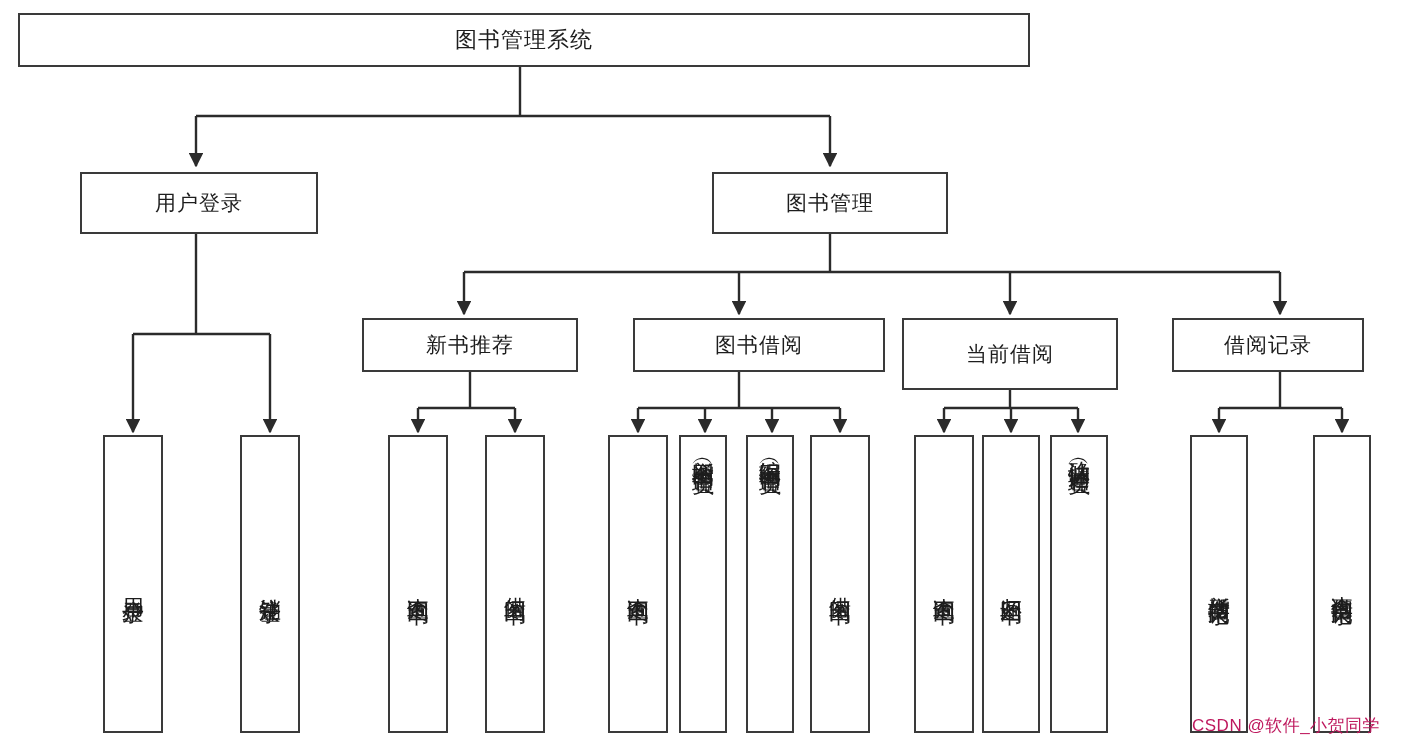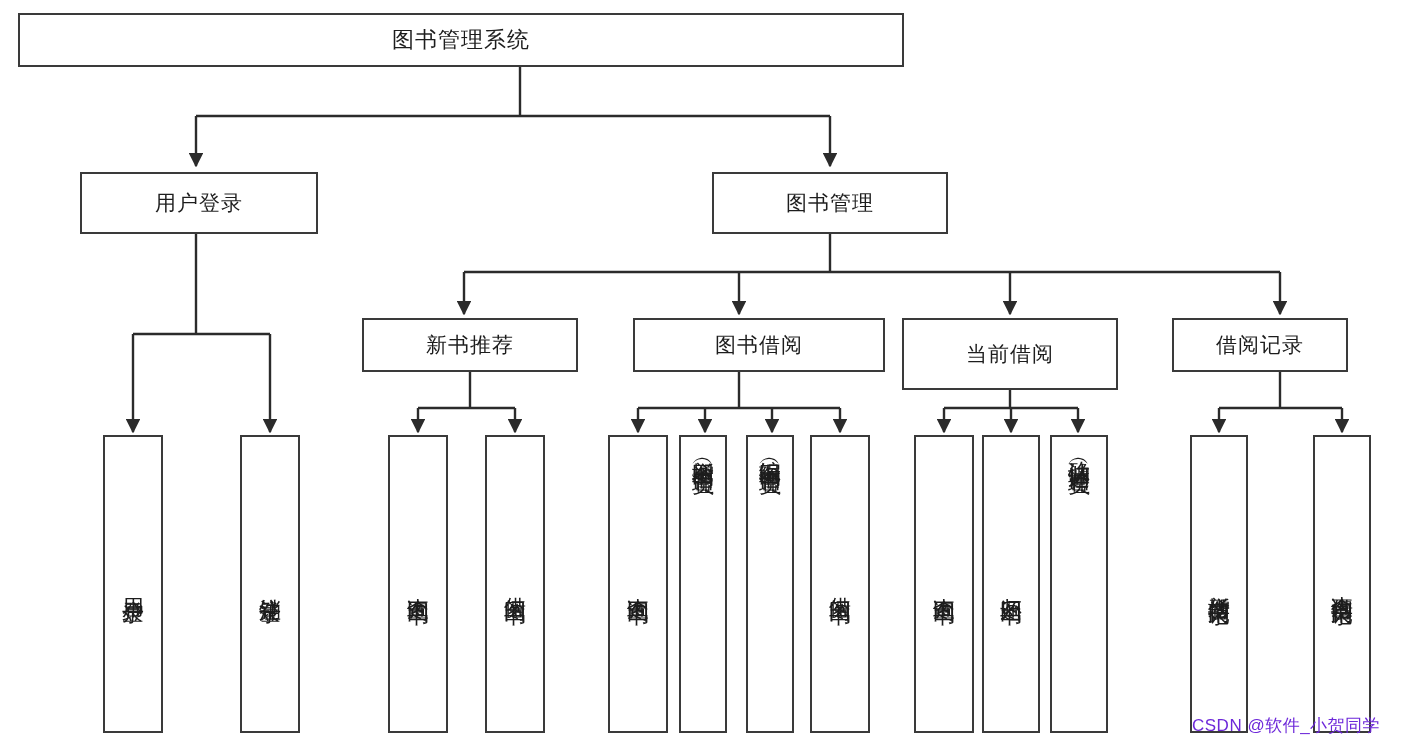--- a/index.html
+++ b/index.html
@@ -53,21 +53,21 @@
     align-items: center;
     justify-content: center;
     padding: 6px 0;
   }
   .node.vert.toptext {
     justify-content: flex-start;
   }
   .watermark {
     position: absolute;
     font-size: 17px;
-    color: #6d28d9;
+    color: #be185d;
     white-space: nowrap;
     letter-spacing: 0.5px;
   }
 </style>
 </head>
 <body>
 
 <div id="canvas">
 
   <svg class="edges" viewBox="0 0 1405 747">
@@ -113,29 +113,29 @@
       <path d="M 1011 408 L 1011 432" marker-end="url(#arrow)"></path>
       <path d="M 1078 408 L 1078 432" marker-end="url(#arrow)"></path>
 
       <path d="M 1280 372 L 1280 408"></path>
       <path d="M 1219 408 L 1342 408"></path>
       <path d="M 1219 408 L 1219 432" marker-end="url(#arrow)"></path>
       <path d="M 1342 408 L 1342 432" marker-end="url(#arrow)"></path>
     </g>
   </svg>
 
-  <div class="node horiz root" style="left:18px; top:13px; width:886px; height:54px;">图书管理系统</div>
+  <div class="node horiz root" style="left:18px; top:13px; width:1012px; height:54px;">图书管理系统</div>
 
   <div class="node horiz" style="left:80px; top:172px; width:238px; height:62px;">用户登录</div>
   <div class="node horiz" style="left:712px; top:172px; width:236px; height:62px;">图书管理</div>
 
   <div class="node horiz" style="left:362px; top:318px; width:216px; height:54px;">新书推荐</div>
   <div class="node horiz" style="left:633px; top:318px; width:252px; height:54px;">图书借阅</div>
   <div class="node horiz" style="left:902px; top:318px; width:216px; height:72px;">当前借阅</div>
-  <div class="node horiz" style="left:1172px; top:318px; width:176px; height:54px;">借阅记录</div>
+  <div class="node horiz" style="left:1172px; top:318px; width:192px; height:54px;">借阅记录</div>
 
   <div class="node vert" style="left:103px; top:435px; width:60px; height:298px;">用户登录</div>
   <div class="node vert" style="left:240px; top:435px; width:60px; height:298px;">注销登录</div>
 
   <div class="node vert" style="left:388px; top:435px; width:60px; height:298px;">查询图书</div>
   <div class="node vert" style="left:485px; top:435px; width:60px; height:298px;">借阅图书</div>
 
   <div class="node vert" style="left:608px; top:435px; width:60px; height:298px;">查询图书</div>
   <div class="node vert toptext" style="left:679px; top:435px; width:48px; height:298px;">新增图书（管理员）</div>
   <div class="node vert toptext" style="left:746px; top:435px; width:48px; height:298px;">编辑图书（管理员）</div>

